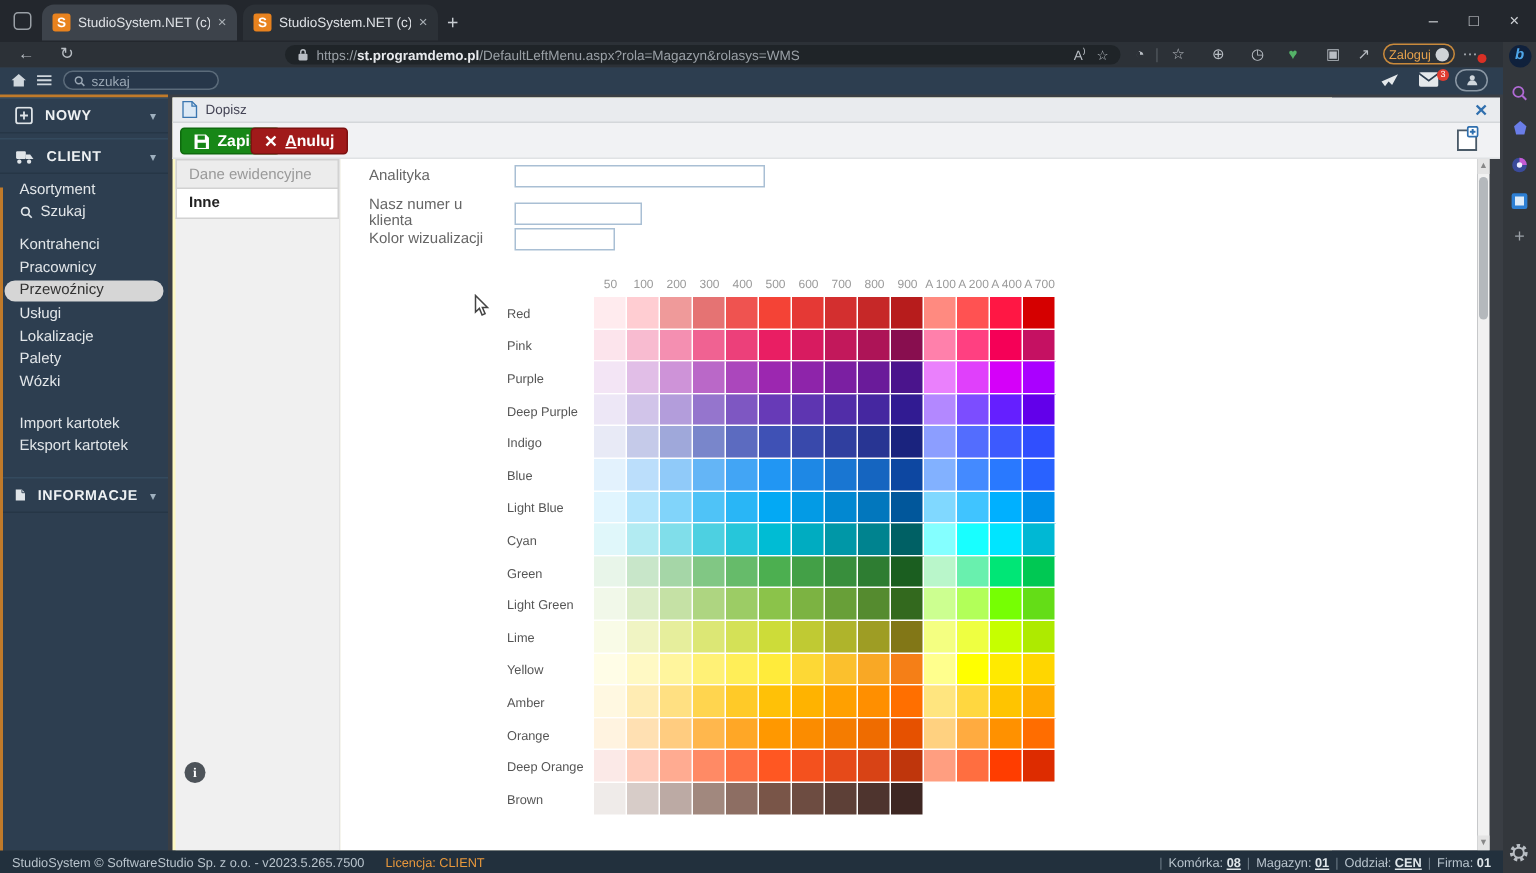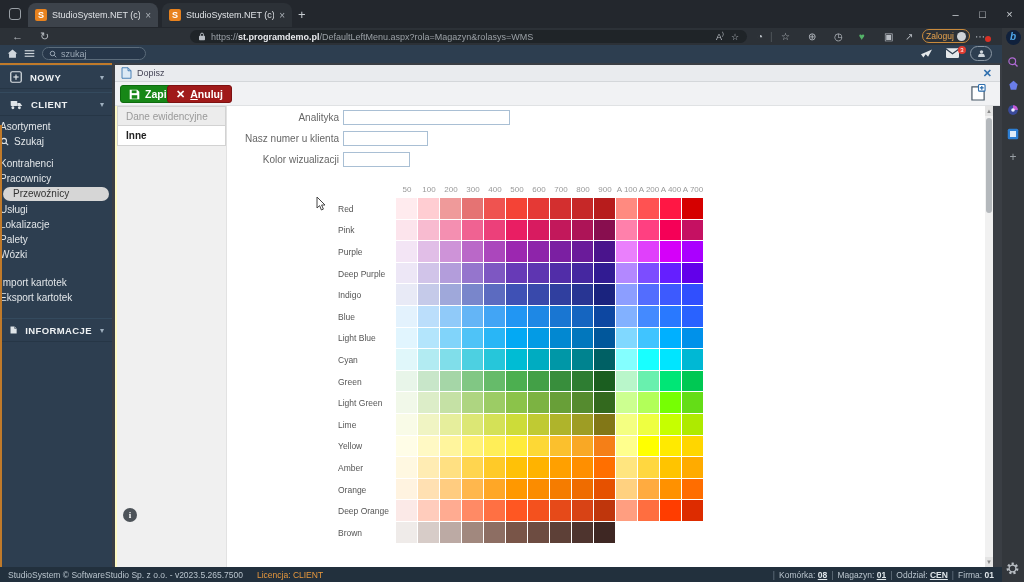--- a/index.html
+++ b/index.html
@@ -45,21 +45,21 @@
   .mail-badge { position:absolute; left:958px; top:1px; min-width:8px; height:8px; border-radius:4px; background:#e03c31; color:#fff; font-size:6px; text-align:center; line-height:8px; padding:0 1px; }
   .person-pill { position:absolute; left:970px; top:1px; width:22px; height:15px; border:1px solid #8a97a4; border-radius:8px; display:flex; align-items:center; justify-content:center; }
 
   
   #sidebar { position:absolute; left:0; top:63px; width:112px; height:504px; background:#2d3e50; border-top:2px solid #c07a2a; }
   #side-orange { position:absolute; left:0; top:60px; width:2px; height:444px; background:#c07a2a; }
   .sec-hdr { height:24px; display:flex; align-items:center; padding:0 8px 0 10px; gap:8px; border-bottom:1px solid #263646; border-top:1px solid #344a5e; margin-bottom:3px; }
   .sec-hdr .lbl { color:#eef1f3; font-size:9.5px; font-weight:bold; letter-spacing:.4px; flex:1; }
   .sec-hdr .chev { color:#9fb0bf; font-size:8px; }
   .sec-hdr.active { background:#1e2c39; border-left:2px solid #c07a2a; padding-left:8px; }
-  .sub-item { height:15px; line-height:15px; color:#e2e6e9; font-size:10px; white-space:nowrap; }
+  .sub-item { height:15px; line-height:15px; color:#e2e6e9; font-size:10px; padding-left:13px; white-space:nowrap; }
   .sub-item.withicon { display:flex; align-items:center; gap:5px; }
   .sub-item.sel { background:#d6d6d6; color:#333; border-radius:7px; margin:1px 3px; padding-left:10px; height:14px; line-height:14px; }
   .gap8 { height:7px; } .gap12 { height:13px; }
 
   
   #statusbar { position:absolute; left:0; top:567px; width:1002px; height:15px; background:#22303d; color:#b9c4cd; font-size:8.5px; display:flex; align-items:center; padding:0 8px; }
   #statusbar .lic { color:#e8983c; margin-left:14px; }
   #statusbar .right { margin-left:auto; display:flex; gap:4px; }
   #statusbar .seg b { font-weight:bold; color:#dfe6ea; }
   #statusbar .seg b.u { text-decoration:underline; }
@@ -80,21 +80,21 @@
   
   #tabcol { position:absolute; left:2px; top:41px; width:110px; height:461px; background:#f0f0f0; border-right:1px solid #e2e2e2; }
   .vtab { height:20px; line-height:20px; border:1px solid #d2d2d2; font-size:10px; padding-left:8px; }
   .vtab.idle { background:#ececec; color:#999; }
   .vtab.on { background:#fff; color:#222; border-top:none;font-weight:bold; }
   #info-btn { position:absolute; left:8px; top:443px; width:14px; height:14px; border-radius:50%; background:#4d5359; color:#fff; font-size:9px; font-weight:bold; text-align:center; line-height:14px; font-family:"Liberation Serif",serif; }
 
   
   #panel { position:absolute; left:112px; top:41px; width:758px; height:461px; background:#fff; }
   .frm-row { position:absolute; display:flex; align-items:center; gap:4px; }
-  .frm-lbl { width:112px; text-align:right; font-size:10px; color:#666; }
+  .frm-lbl { width:112px; text-align:left; font-size:10px; color:#666;padding-left:19px; }
   .frm-inp { height:15px; border:1px solid #a9bfd4; background:#fff; font-size:10px; padding:0 3px; font-family:"Liberation Sans",sans-serif; }
 
   
   #palette { position:absolute; left:111px; top:76px; }
   .pal-row { display:flex; }
   .pal-lbl { width:58px; font-size:8.5px; color:#555; display:flex; align-items:center; }
   .pal-hcell { width:22px; font-size:8px; color:#999; text-align:center; height:16px; line-height:16px; white-space:nowrap; }
   .pal-cell { width:22px; height:21.6px; border-right:1px solid #fff; border-bottom:1px solid #fff; }
 
   

